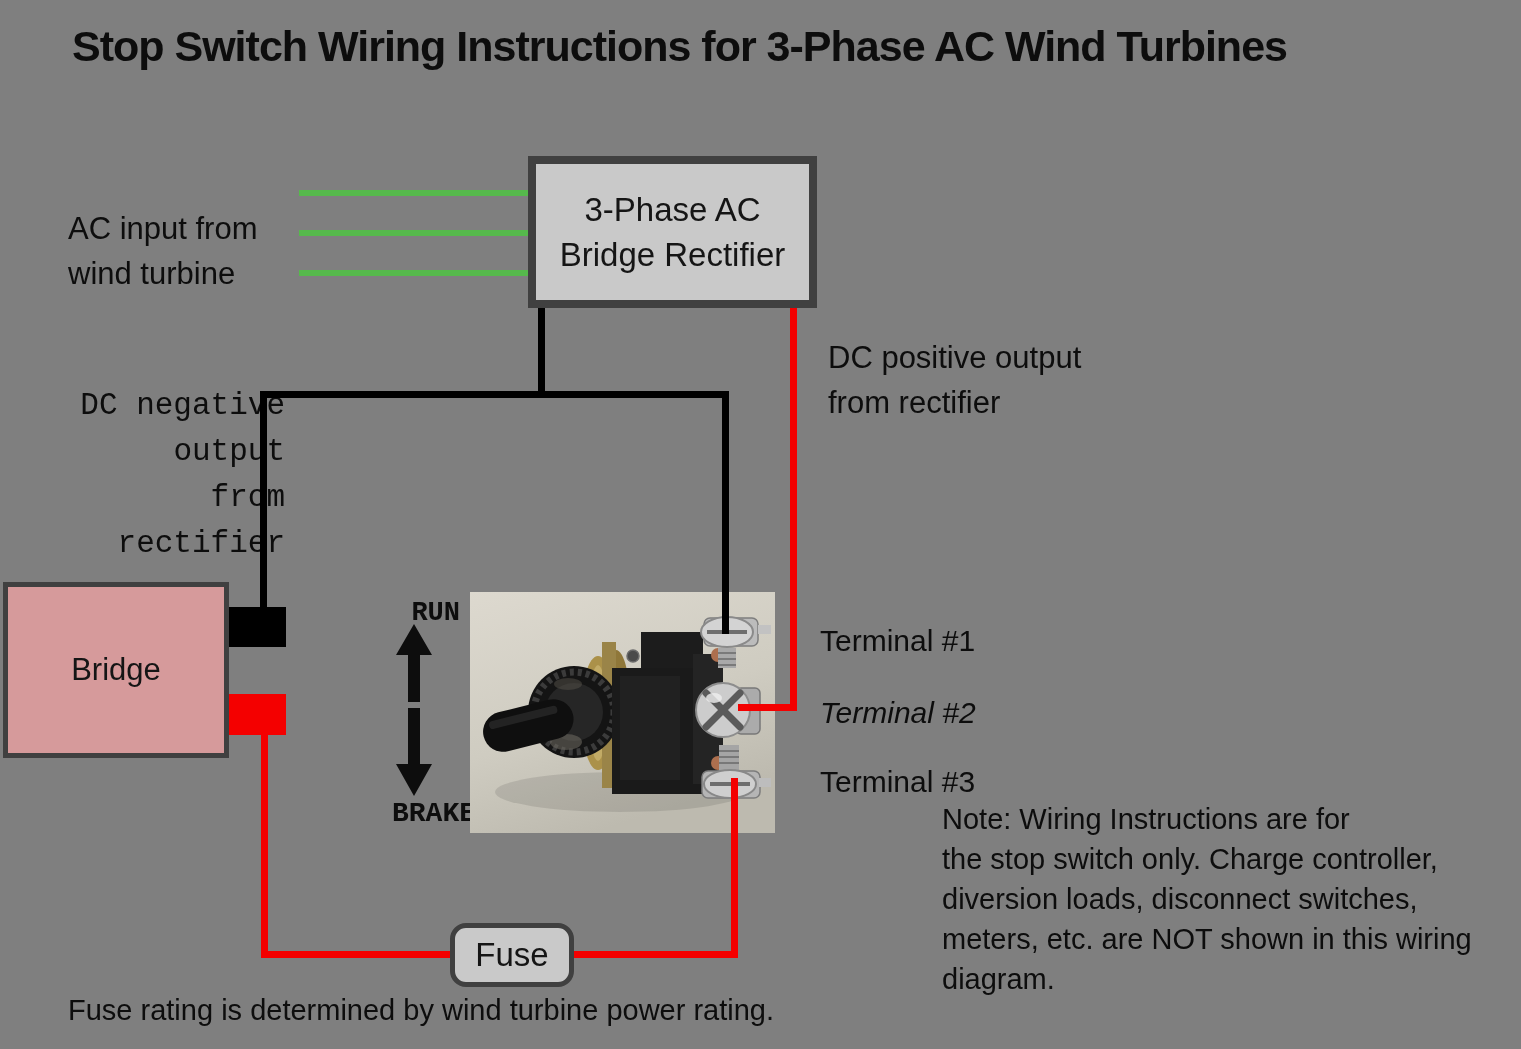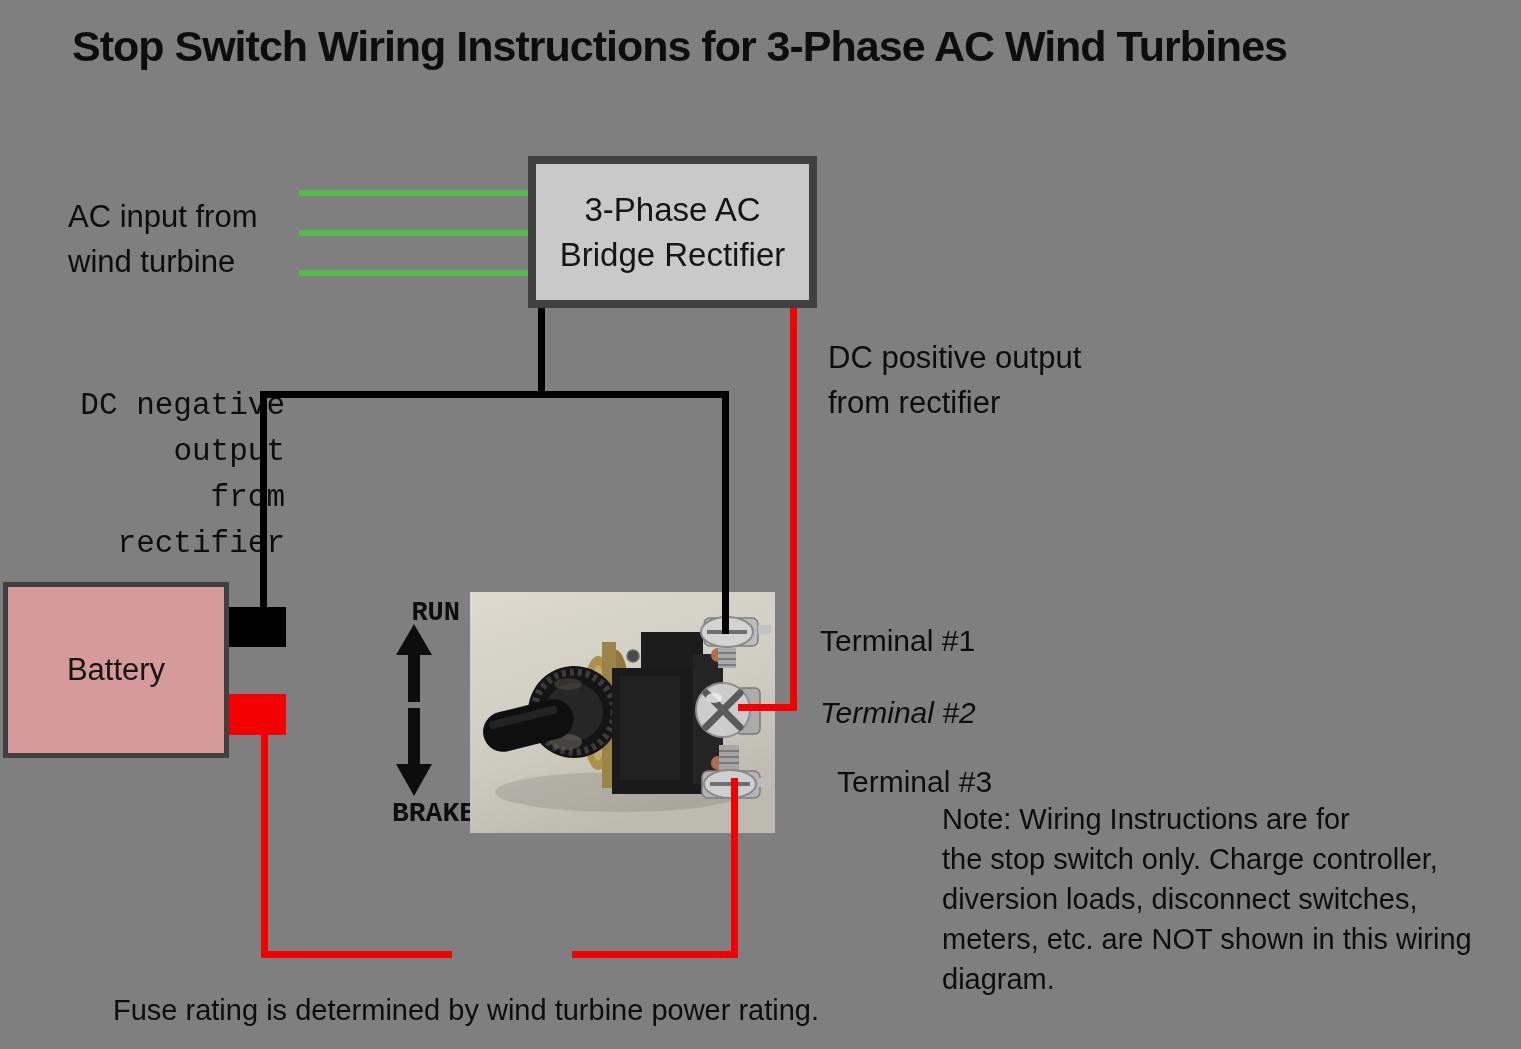--- a/index.html
+++ b/index.html
@@ -61,21 +61,21 @@
 
   .term-label{position:absolute;left:820px;font-size:30px;color:var(--text);z-index:6;}
 </style>
 </head>
 <body>
 
 <div id="stage">
 
   <div class="title">Stop Switch Wiring Instructions for 3-Phase AC Wind Turbines</div>
 
-  <div class="lbl" style="left:68px;top:194px;">AC input from
+  <div class="lbl" style="left:68px;top:206px;">AC input from
 wind turbine</div>
 
   <div class="wire green" style="left:299px;top:190px;width:229px;height:6px;"></div>
   <div class="wire green" style="left:299px;top:230px;width:229px;height:6px;"></div>
   <div class="wire green" style="left:299px;top:270px;width:229px;height:6px;"></div>
 
   <div class="box rectifier">
     <span>3-Phase AC
 Bridge Rectifier</span>
   </div>
@@ -92,21 +92,21 @@
   <div class="wire red" style="left:572px;top:951px;width:166px;height:7px;"></div>
   <div class="wire red" style="left:731px;top:778px;width:7px;height:180px;"></div>
 
   <div class="lbl center" style="left:30px;top:383px;width:255px;line-height:46px;">DC negative
 output
 from rectifier</div>
   <div class="lbl" style="left:828px;top:335px;">DC positive output
 from rectifier</div>
 
   <div class="box battery">
-    <span>Battery</span>
+    <span>Bridge</span>
   </div>
   <div class="batt-terminal neg"></div>
   <div class="batt-terminal pos"></div>
 
   <div class="lbl bold center" style="left:368px;top:590px;width:92px;font-size:27px;line-height:32px;margin-top:7px;">RUN</div>
   <svg class="arrow" style="left:395px;top:624px;" width="38" height="78" viewBox="0 0 38 78">
     <polygon points="19,0 37,31 25,31 25,78 13,78 13,31 1,31" fill="#0d0d0d"></polygon>
   </svg>
   <svg class="arrow" style="left:395px;top:708px;" width="38" height="88" viewBox="0 0 38 88">
     <polygon points="13,0 25,0 25,56 37,56 19,88 1,56 13,56" fill="#0d0d0d"></polygon>
@@ -180,24 +180,27 @@
       <line x1="249" y1="171" x2="269" y2="171" stroke="#787878" stroke-width="2"></line>
       <rect x="232" y="179" width="58" height="27" rx="6" fill="#b5b5b5" stroke="#7c7c7c" stroke-width="1.5"></rect>
       <rect x="289" y="186" width="12" height="9" fill="#bdbdbd"></rect>
       <ellipse cx="260" cy="192" rx="26" ry="14" fill="#cfcfcf" stroke="#888888" stroke-width="2"></ellipse>
       <line x1="240" y1="192" x2="280" y2="192" stroke="#6e6e6e" stroke-width="4"></line>
     </g>
   </svg>
 
   <div class="term-label" style="top:624px;">Terminal #1</div>
   <div class="term-label" style="top:696px;font-style:italic;">Terminal #2</div>
-  <div class="term-label" style="top:765px;margin-left:17px;">Terminal #3</div>
-
-
-  <div class="lbl small" style="left:68px;top:990px;width:800px;margin-left:45px;">Fuse rating is determined by wind turbine power rating.</div>
+  <div class="term-label" style="top:765px;">Terminal #3</div>
+
+  <div class="box fuse">
+    <span>Fuse</span>
+  </div>
+
+  <div class="lbl small" style="left:68px;top:990px;width:800px;">Fuse rating is determined by wind turbine power rating.</div>
 
   <div class="lbl small" style="left:942px;top:799px;width:565px;">Note: Wiring Instructions are for
 the stop switch only. Charge controller,
 diversion loads, disconnect switches,
 meters, etc. are NOT shown in this wiring
 diagram.</div>
 
 </div>
 
 </body></html>

